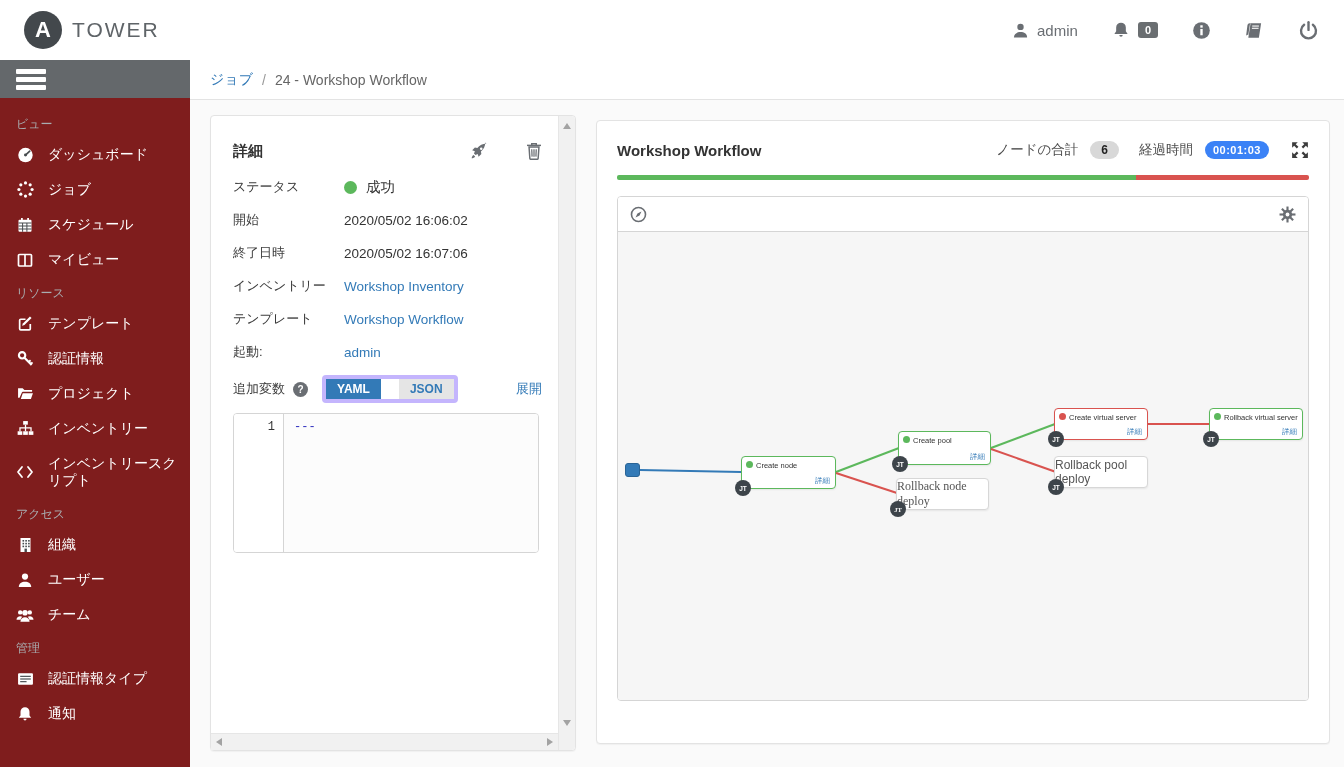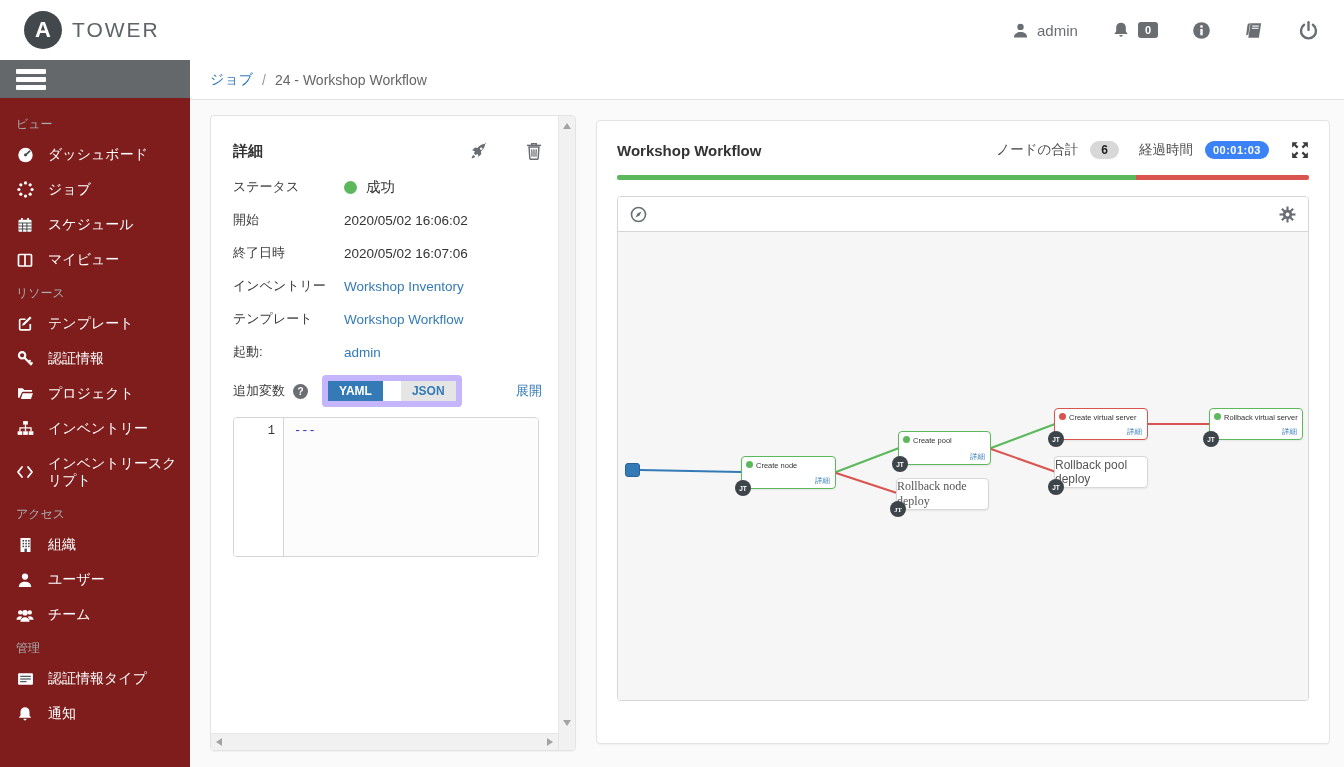--- a/index.html
+++ b/index.html
@@ -40,21 +40,21 @@
   .details-title { font-size:15px; font-weight:bold; color:#333; }
   .dt-icons { display:flex; gap:38px; }
   .drow { display:flex; align-items:center; margin-bottom:13px; min-height:20px; }
   .drow .dlabel { width:111px; flex-shrink:0; font-size:13px; color:#3c3c3c; }
   .drow .dvalue { font-size:13.5px; color:#333; }
   .drow .dlink { color:#337ab7; cursor:pointer; }
   .status-dot { display:inline-block; width:13px; height:13px; border-radius:50%; background:#5cb85c; margin-right:9px; vertical-align:-2px; }
   .vars-row { display:flex; align-items:center; margin:6px 0 10px 0; padding-right:10px; }
   .vars-label { font-size:13px; color:#3c3c3c; margin-right:8px; }
   .help-circle { width:15px; height:15px; border-radius:50%; background:#6a6e73; color:#fff; font-size:10px; font-weight:bold; display:inline-flex; align-items:center; justify-content:center; margin-right:14px; cursor:pointer; }
-  .toggle { display:inline-flex; border:6px solid #c4b5fd; border-radius:4px; overflow:hidden; }
+  .toggle { display:inline-flex; border:4px solid #c4b5fd; border-radius:4px; overflow:hidden; }
   .toggle .tbtn { font-size:12px; font-weight:bold; padding:3px 11px; cursor:pointer; }
   .toggle .on { background:#337ab7; color:#fff; }
   .toggle .off { background:#e5e5e5; color:#337ab7;margin-left:18px; }
   .expand-link { margin-left:auto; color:#337ab7; font-size:13px; cursor:pointer; }
   .editor { display:flex; border:1px solid #d5d5d5; border-radius:4px; height:140px; width:306px; overflow:hidden; }
   .editor .gutter { width:50px; background:#fff; border-right:1px solid #d5d5d5; text-align:right; padding:6px 8px 0 0; font-family:"Liberation Mono", monospace; font-size:12px; color:#333; }
   .editor .code { flex:1; background:#fcfcfc; padding:6px 0 0 10px; font-family:"Liberation Mono", monospace; font-size:12px; color:#2e2ebe; }
 
   
   .vscroll { position:absolute; top:0; right:0; bottom:0; width:17px; background:#f1f1f1; border-left:1px solid #e6e6e6; border-radius:0 4px 4px 0; }

